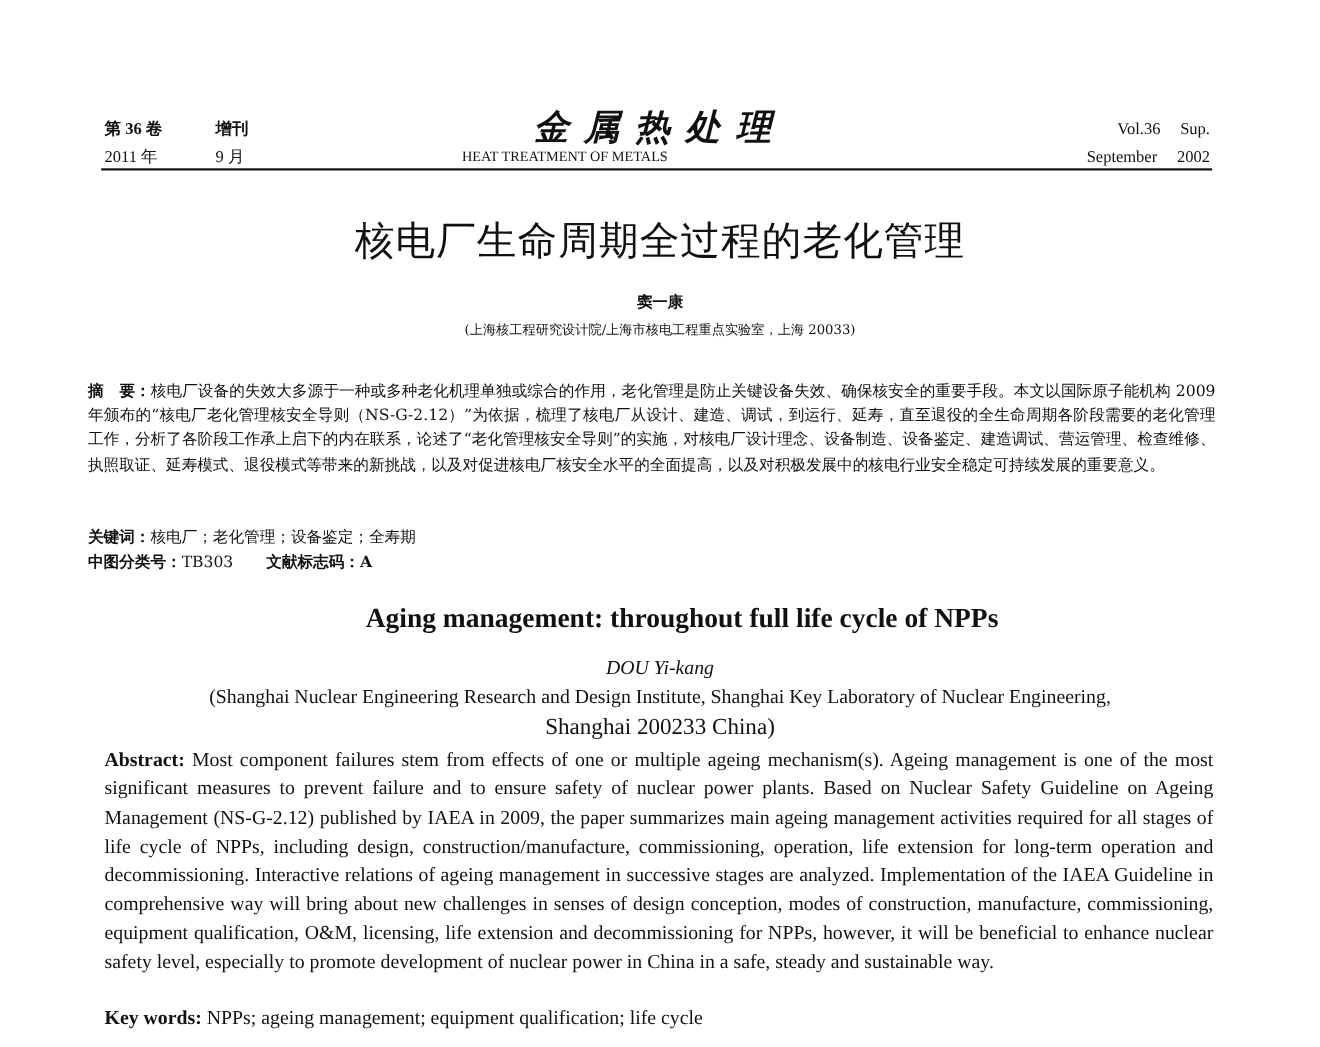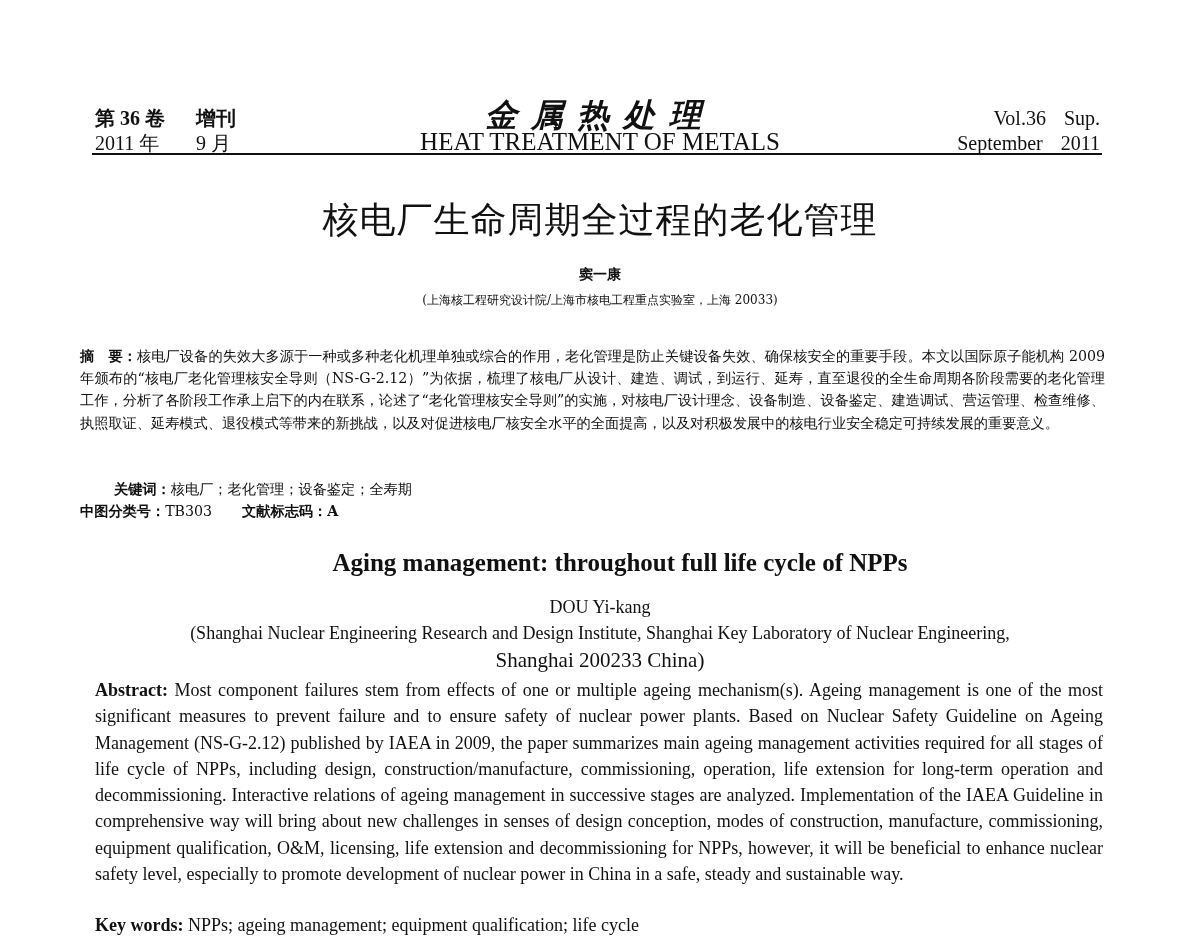--- a/index.html
+++ b/index.html
@@ -1,40 +1,40 @@
 <!DOCTYPE html>
 <html><head>
 <meta charset="utf-8">
 <style>
   html, body { margin:0; padding:0; background:#ffffff; }
   body { width:1200px; height:952px; position:relative; overflow:hidden; color:#111; font-family:"Liberation Serif", serif; }
   .abs { position:absolute; }
-  .hdr { font-size:20px; line-height:20px; }
+  .hdr { font-size:15px; line-height:20px; }
   .hdr-left-1 { left:95px; top:108px; }
   .hdr-left-1b { left:196px; top:108px; }
   .hdr-left-2 { left:95px; top:133px; }
   .hdr-left-2b { left:196px; top:133px; }
   .b { font-weight:bold; }
   .hdr-center-logo { left:420px; width:360px; top:100px; text-align:center; font-size:32px; font-weight:bold; font-style:italic; letter-spacing:14px; font-family:Liberation Mono, monospace; line-height:36px; }
-  .hdr-center-en { left:420px; width:360px; top:131px; text-align:center; font-size:25px; line-height:22px; }
+  .hdr-center-en { left:420px; width:360px; top:131px; font-size:13px; line-height:22px; }
   .hdr-right-1 { right:100px; top:108px; text-align:right; }
   .hdr-right-2 { right:100px; top:133px; text-align:right; }
   .hdr-right-1 span, .hdr-right-2 span { margin-left:18px; }
   .rule { left:92px; width:1010px; top:153px; height:2px; background:#111; }
   .title-cn { left:0; width:1200px; top:198px; text-align:center; font-size:36px; line-height:44px; font-family:"DejaVu Sans", sans-serif; letter-spacing:1px; }
   .author-cn { left:0; width:1200px; top:266px; text-align:center; font-size:14px; font-weight:bold; font-family:"DejaVu Sans", sans-serif; }
   .affil-cn { left:0; width:1200px; top:292px; text-align:center; font-size:12px; font-family:"DejaVu Serif", serif; }
   .abstract-cn { left:80px; width:1025px; top:345px; font-size:14.2px; line-height:22.2px; font-family:"DejaVu Serif", serif; text-align:justify; }
   .abstract-cn .lbl { font-weight:bold; }
-  .kw-cn { left:80px; top:478px; font-size:14.2px; line-height:22px; font-family:"DejaVu Serif", serif;margin-left:34px; }
+  .kw-cn { left:80px; top:478px; font-size:14.2px; line-height:22px; font-family:"DejaVu Serif", serif; }
   .cls-cn { left:80px; top:500px; font-size:14.2px; line-height:22px; font-family:"DejaVu Serif", serif; }
   .cls-cn .lbl { font-weight:bold; }
   .cls-cn .gap { display:inline-block; width:30px; }
   .title-en { left:0; width:1200px; top:548px; text-align:center; font-size:25px; font-weight:bold; line-height:30px;margin-left:20px; }
-  .author-en { left:0; width:1200px; top:596px; text-align:center; font-size:18px; line-height:22px; }
+  .author-en { left:0; width:1200px; top:596px; text-align:center; font-size:18px; line-height:22px;font-style:italic; }
   .affil-en-1 { left:0; width:1200px; top:622px; text-align:center; font-size:18px; line-height:22px; }
   .affil-en-2 { left:0; width:1200px; top:649px; text-align:center; font-size:21px; line-height:22px; }
   .abstract-en { left:95px; width:1008px; top:677px; font-size:18px; line-height:26.3px; text-align:justify; }
   .abstract-en .lbl { font-weight:bold; }
   .kw-en { left:95px; top:913px; font-size:18px; line-height:24px; }
   .kw-en .lbl { font-weight:bold; }
 </style>
 </head>
 <body>
 
@@ -43,21 +43,21 @@
 <div class="abs hdr hdr-left-2">2011 年</div>
 <div class="abs hdr hdr-left-2b">9 月</div>
 
 <div class="abs hdr-center-logo">金属热处理</div>
 <div class="abs hdr-center-en">HEAT TREATMENT OF METALS</div>
 
 <div class="abs hdr hdr-right-1">
   <span>Vol.36</span><span>Sup.</span>
 </div>
 <div class="abs hdr hdr-right-2">
-  <span>September</span><span>2011</span>
+  <span>September</span><span>2002</span>
 </div>
 
 <div class="abs rule"></div>
 
 <div class="abs title-cn">核电厂生命周期全过程的老化管理</div>
 <div class="abs author-cn">窦一康</div>
 <div class="abs affil-cn">(上海核工程研究设计院/上海市核电工程重点实验室，上海 20033)</div>
 
 <div class="abs abstract-cn">
   <span class="lbl">摘　要：</span><span>核电厂设备的失效大多源于一种或多种老化机理单独或综合的作用，老化管理是防止关键设备失效、确保核安全的重要手段。本文以国际原子能机构 2009 年颁布的“核电厂老化管理核安全导则（NS-G-2.12）”为依据，梳理了核电厂从设计、建造、调试，到运行、延寿，直至退役的全生命周期各阶段需要的老化管理工作，分析了各阶段工作承上启下的内在联系，论述了“老化管理核安全导则”的实施，对核电厂设计理念、设备制造、设备鉴定、建造调试、营运管理、检查维修、执照取证、延寿模式、退役模式等带来的新挑战，以及对促进核电厂核安全水平的全面提高，以及对积极发展中的核电行业安全稳定可持续发展的重要意义。</span>

